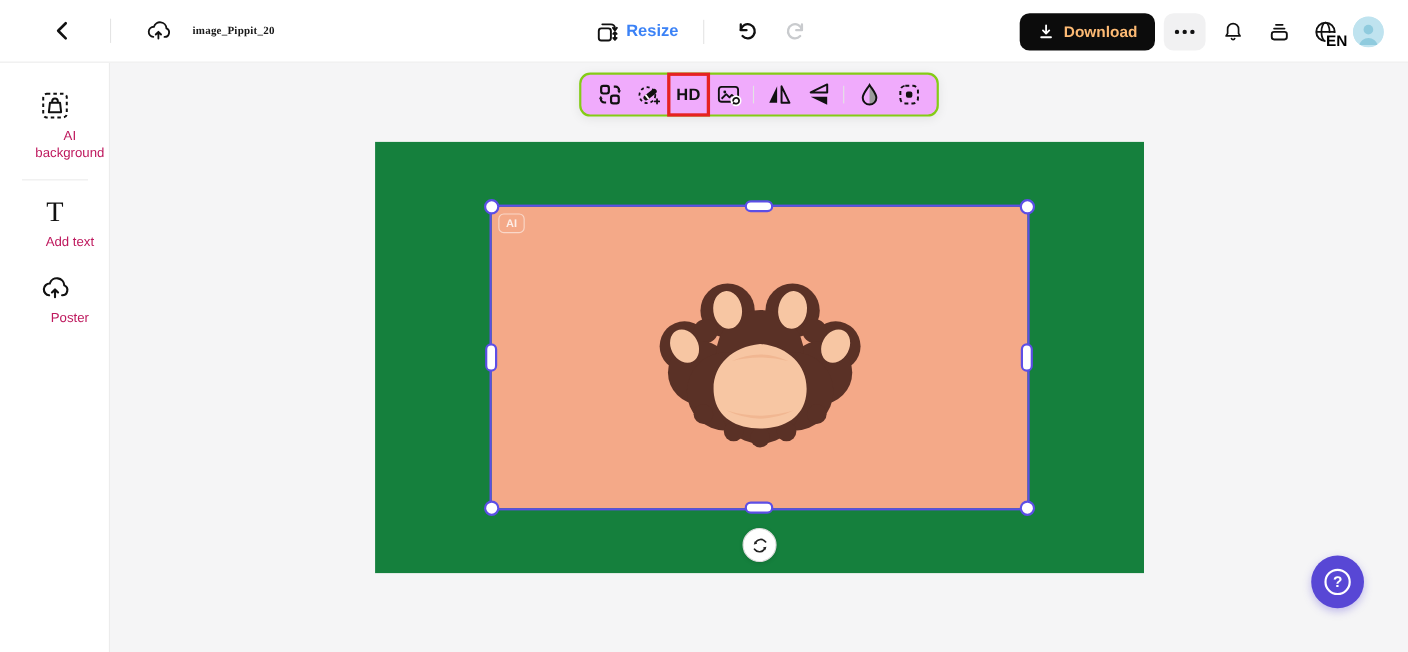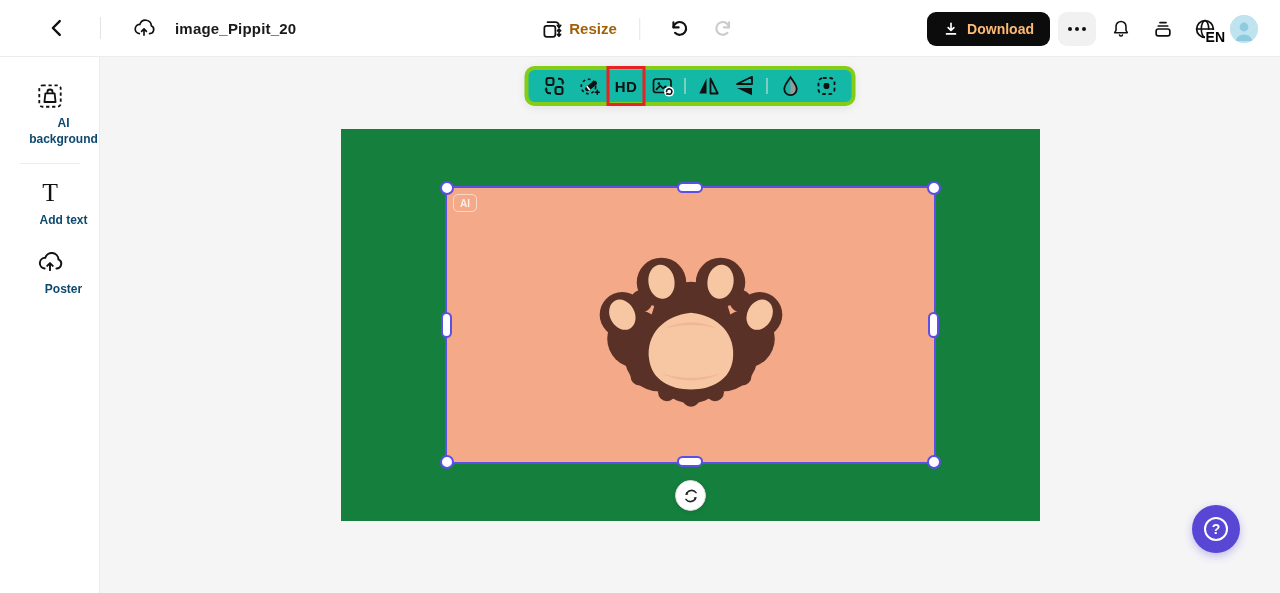--- a/index.html
+++ b/index.html
@@ -6,55 +6,55 @@
   html,body { width:1280px; height:593px; overflow:hidden;
     font-family:"Liberation Sans", sans-serif; background:#fff; color:#1a1a1a; }
 
   
   .header { position:absolute; left:0; top:0; width:1280px; height:57px;
     background:#fff; border-bottom:1px solid #ececec; display:flex; align-items:center; z-index:30; }
   .hdr-left { display:flex; align-items:center; gap:14px; padding-left:40px; }
   .hdr-divider { width:1px; height:22px; background:#e4e4e4; margin:0 12px; }
   .icon-btn { width:34px; height:34px; display:flex; align-items:center; justify-content:center;
     border-radius:8px; cursor:pointer; background:transparent; border:none; }
-  .filename { font-size:15px; font-weight:700; letter-spacing:.2px; max-width:126px;
-    white-space:nowrap; overflow:hidden; }
+  .filename { font-size:10px; font-weight:700; letter-spacing:.2px; max-width:126px;
+    white-space:nowrap; overflow:hidden;font-family:Liberation Serif, serif; }
   .hdr-center { position:absolute; left:50%; top:0; transform:translateX(-50%);
     height:57px; display:flex; align-items:center; gap:10px; }
   .resize-btn { display:flex; align-items:center; gap:7px; font-size:15px; font-weight:700;
-    cursor:pointer; background:none; border:none; font-family:inherit; color:#a16207; }
+    cursor:pointer; background:none; border:none; font-family:inherit; color:#3b82f6; }
   .hdr-right { position:absolute; right:0; top:0; height:57px; display:flex;
     align-items:center; gap:8px; padding-right:22px; }
   .download-btn { display:flex; align-items:center; gap:8px; background:#0c0c0c; color:#fdba74;
     height:34px; padding:0 16px; border-radius:9px; border:none; font-size:14px; font-weight:700;
     font-family:inherit; cursor:pointer; }
   .more-btn { width:38px; height:34px; background:#f1f1f2; border-radius:9px; border:none;
     display:flex; align-items:center; justify-content:center; gap:3px; cursor:pointer; }
   .more-btn i { width:4px; height:4px; border-radius:50%; background:#111; display:block; }
   .globe-wrap { position:relative; }
   .globe-en { position:absolute; right:-4px; bottom:2px; font-size:14px; font-weight:800;
     background:#fff; padding:0 1px; line-height:1; }
   .avatar { width:28px; height:28px; border-radius:50%; background:#bfe3ef; overflow:hidden; cursor:pointer; }
 
   
   .sidebar { position:absolute; left:0; top:57px; width:100px; height:536px; background:#fff;
     border-right:1px solid #ececec; display:flex; flex-direction:column; align-items:center;
     padding-top:16px; z-index:20; }
   .side-item { width:92px; display:flex; flex-direction:column; align-items:center; gap:4px;
     padding:8px 0 10px; cursor:pointer; border:none; background:none; font-family:inherit; }
-  .side-item .lbl { font-size:12px; font-weight:700; color:#0c4a6e; text-align:center; line-height:1.35;margin-left:28px; }
+  .side-item .lbl { font-size:12px; font-weight:400; color:#be185d; text-align:center; line-height:1.35;margin-left:28px; }
   .side-sep { width:60px; height:1px; background:#ececec; margin:6px 0; }
 
   
   .workspace { position:absolute; left:100px; top:57px; width:1180px; height:536px; background:#f5f5f6; }
   .canvas { position:absolute; left:241px; top:72px; width:699px; height:392px; background:#15803d; }
 
   
   .fl-toolbar { position:absolute; left:590px; top:9px; transform:translateX(-50%);
-    height:40px; background:#14b8a6; border:4px solid #84cc16; border-radius:10px;
+    height:40px; background:#f0abfc; border:2px solid #84cc16; border-radius:10px;
     box-shadow:0 2px 10px rgba(0,0,0,.08); display:flex; align-items:center; gap:3px;
     padding:0 9px; z-index:15; }
   .tool-btn { width:33px; height:32px; display:flex; align-items:center; justify-content:center;
     border:none; background:none; border-radius:7px; cursor:pointer; position:relative;
     font-family:inherit; }
   .tool-sep { width:1px; height:16px; background:#e3e3e3; margin:0 3px; }
   .hd-label { font-size:15px; font-weight:800; letter-spacing:.3px; color:#111; }
   .red-annot { position:absolute; left:-3px; right:-3px; top:-4px; bottom:-4px;
     border:3px solid #e62222; pointer-events:none; }
 

